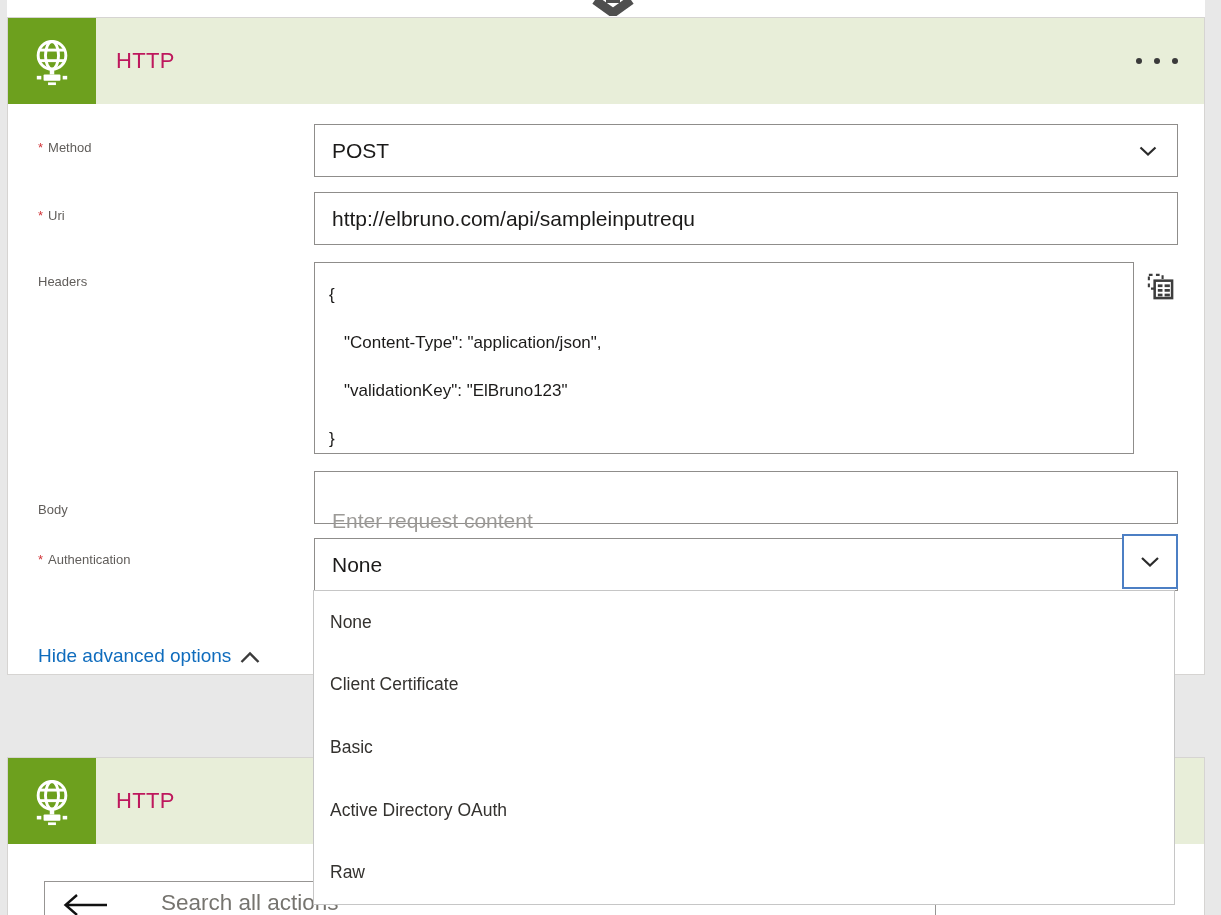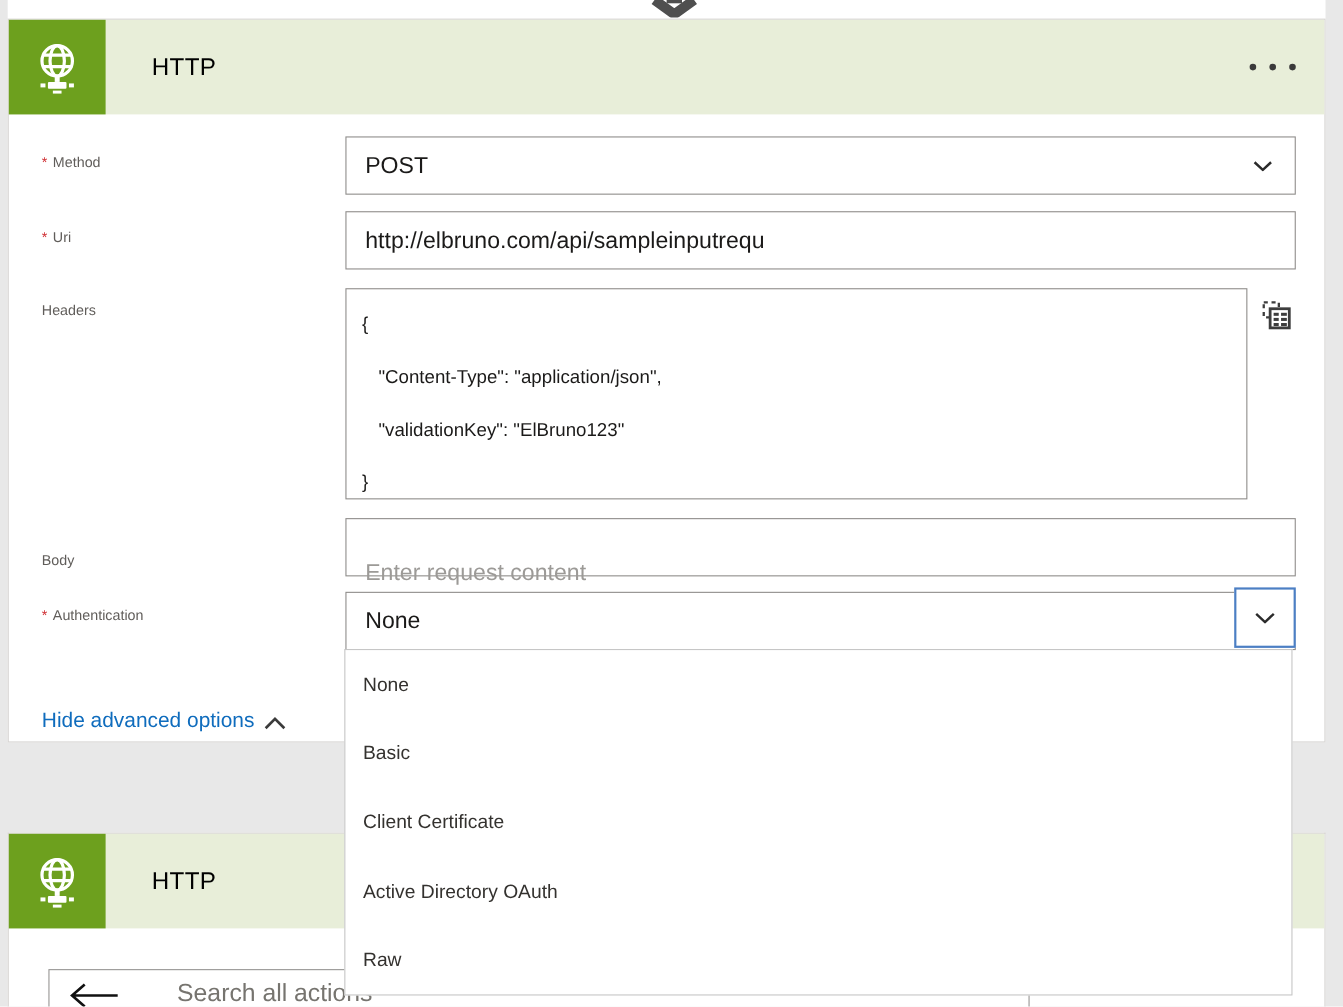--- a/index.html
+++ b/index.html
@@ -11,21 +11,21 @@
   }
   .top-band{position:absolute;left:7px;top:0;width:1198px;height:17px;background:#ffffff;overflow:hidden;}
   .flow-arrow{position:absolute;left:584px;top:0;}
 
   .card{position:absolute;left:7px;width:1198px;background:#ffffff;border:1px solid #d6d4d2;box-sizing:border-box;}
   .card1{top:17px;height:658px;}
   .card2{top:757px;height:170px;border-bottom:none;}
 
   .card-header{position:relative;display:flex;align-items:stretch;height:86px;background:#e8eed9;cursor:pointer;}
   .icon-sq{flex:0 0 88px;background:#6da01e;display:flex;align-items:center;justify-content:center;}
-  .card-title{align-self:center;padding-left:42px;font-size:22px;color:#000000;letter-spacing:0.3px;}
+  .card-title{align-self:center;padding-left:20px;font-size:22px;color:#be185d;letter-spacing:0.3px;}
   .menu-dots{position:absolute;right:26px;top:0;height:100%;display:flex;align-items:center;gap:12px;cursor:pointer;}
   .menu-dots .dot{width:6px;height:6px;border-radius:50%;background:#3a3a3a;}
 
   .field-label{position:absolute;left:30px;font-size:13px;color:#605d5a;white-space:nowrap;}
   .field-label .star{color:#d13438;margin-right:5px;}
 
   .inputbox{position:absolute;left:306px;width:864px;height:53px;background:#fff;border:1px solid #8f8d8b;
     box-sizing:border-box;display:flex;align-items:center;font-size:21px;color:#1b1a19;}
   .inputbox .val{padding-left:17px;}
   .inputbox .chev{position:absolute;right:20px;top:50%;transform:translateY(-50%);line-height:0;}
@@ -195,19 +195,19 @@
         <svg width="48" height="26" viewBox="0 0 48 26">
           <path d="M46 13 H5 M16 3 L4.5 13 L16 23" fill="none" stroke="#111111" stroke-width="2.4"></path>
         </svg>
       </button>
       <span class="search-ph">Search all actions</span>
     </div>
   </div>
 
   <div class="dropdown">
     <div class="opt">None</div>
+    <div class="opt">Client Certificate</div>
     <div class="opt">Basic</div>
-    <div class="opt">Client Certificate</div>
     <div class="opt">Active Directory OAuth</div>
     <div class="opt">Raw</div>
   </div>
 
 </div>
 
 </body></html>

